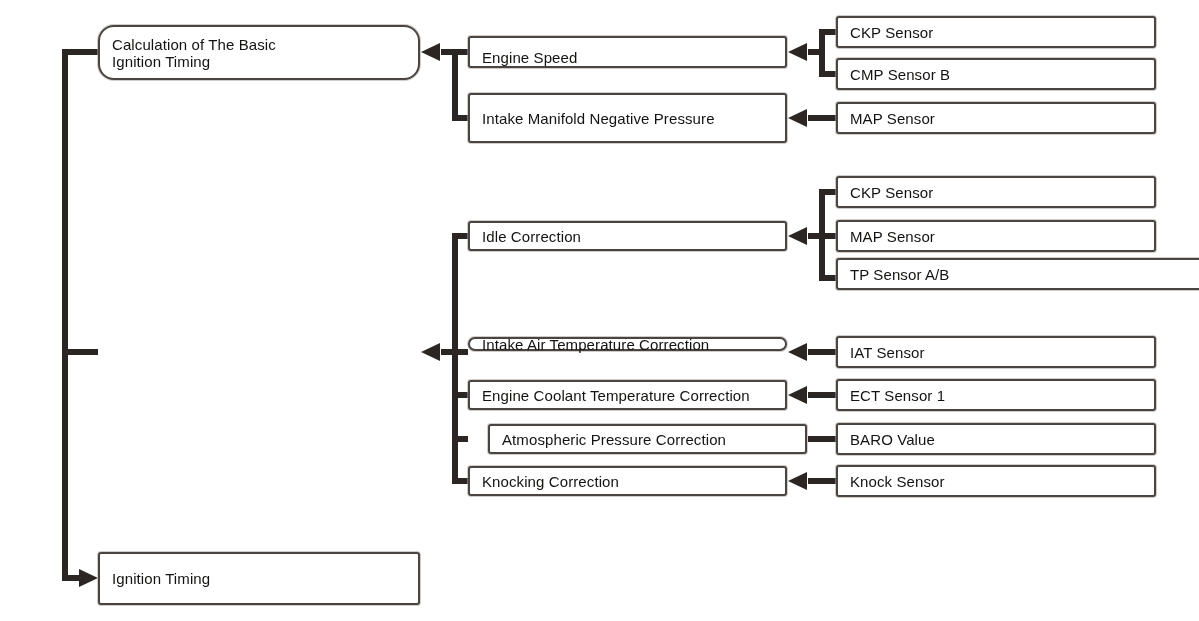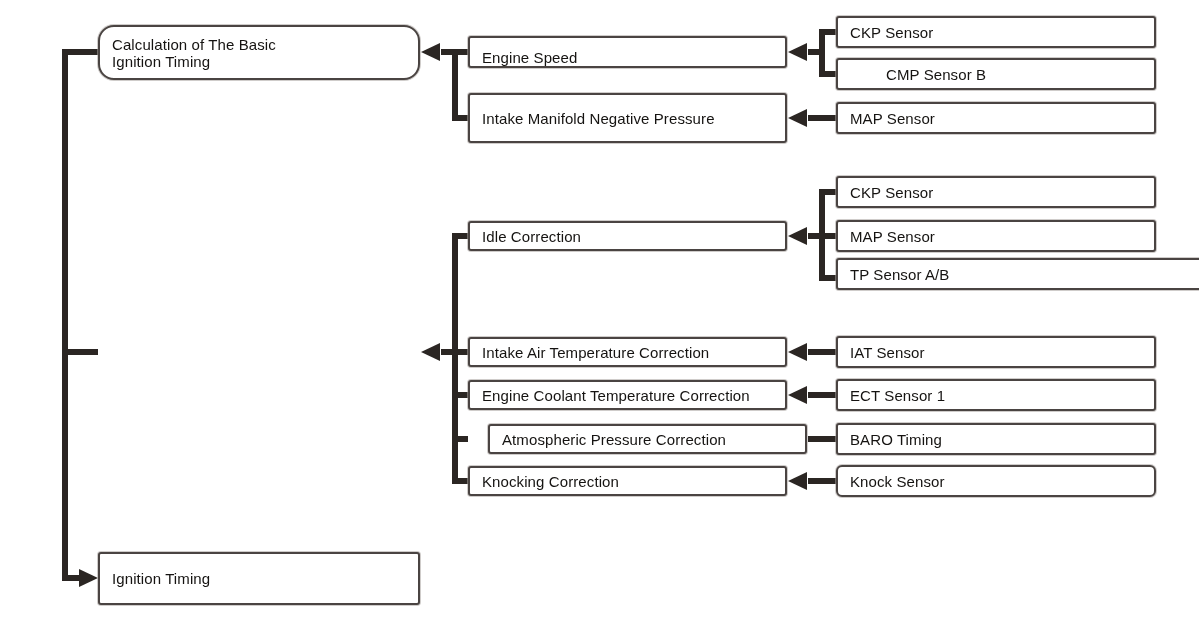--- a/index.html
+++ b/index.html
@@ -74,37 +74,37 @@
 
   <div class="node" style="left:468px; top:36px; width:319px; height:32px;align-items:flex-end;">
     <span class="lbl">Engine Speed</span>
   </div>
   <div class="node" style="left:468px; top:221px; width:319px; height:30px;">
     <span class="lbl">Idle Correction</span>
   </div>
   <div class="node" style="left:468px; top:93px; width:319px; height:50px;">
     <span class="lbl">Intake Manifold Negative Pressure</span>
   </div>
-  <div class="node" style="left:468px; top:337px; width:319px; height:30px;">
+  <div class="node" style="left:468px; top:337px; width:319px; height:14px;border-radius:13px;">
     <span class="lbl">Intake Air Temperature Correction</span>
   </div>
   <div class="node" style="left:468px; top:380px; width:319px; height:30px;">
     <span class="lbl">Engine Coolant Temperature Correction</span>
   </div>
   <div class="node" style="left:488px; top:424px; width:319px; height:30px;">
     <span class="lbl">Atmospheric Pressure Correction</span>
   </div>
   <div class="node" style="left:468px; top:466px; width:319px; height:30px;">
     <span class="lbl">Knocking Correction</span>
   </div>
 
   <div class="node" style="left:836px; top:16px; width:320px; height:32px;">
     <span class="lbl">CKP Sensor</span>
   </div>
-  <div class="node" style="left:836px; top:58px; width:320px; height:32px;padding-left:36px;">
+  <div class="node" style="left:836px; top:58px; width:320px; height:32px;">
     <span class="lbl">CMP Sensor B</span>
   </div>
   <div class="node" style="left:836px; top:102px; width:320px; height:32px;">
     <span class="lbl">MAP Sensor</span>
   </div>
   <div class="node" style="left:836px; top:176px; width:320px; height:32px;">
     <span class="lbl">CKP Sensor</span>
   </div>
   <div class="node" style="left:836px; top:220px; width:320px; height:32px;">
     <span class="lbl">MAP Sensor</span>
@@ -112,19 +112,19 @@
   <div class="node" style="left:836px; top:258px; width:370px; height:32px;">
     <span class="lbl">TP Sensor A/B</span>
   </div>
   <div class="node" style="left:836px; top:336px; width:320px; height:32px;">
     <span class="lbl">IAT Sensor</span>
   </div>
   <div class="node" style="left:836px; top:379px; width:320px; height:32px;">
     <span class="lbl">ECT Sensor 1</span>
   </div>
   <div class="node" style="left:836px; top:423px; width:320px; height:32px;">
-    <span class="lbl">BARO Timing</span>
+    <span class="lbl">BARO Value</span>
   </div>
-  <div class="node" style="left:836px; top:465px; width:320px; height:32px;border-radius:6px;">
+  <div class="node" style="left:836px; top:465px; width:320px; height:32px;">
     <span class="lbl">Knock Sensor</span>
   </div>
 
 </div>
 
 </body></html>

